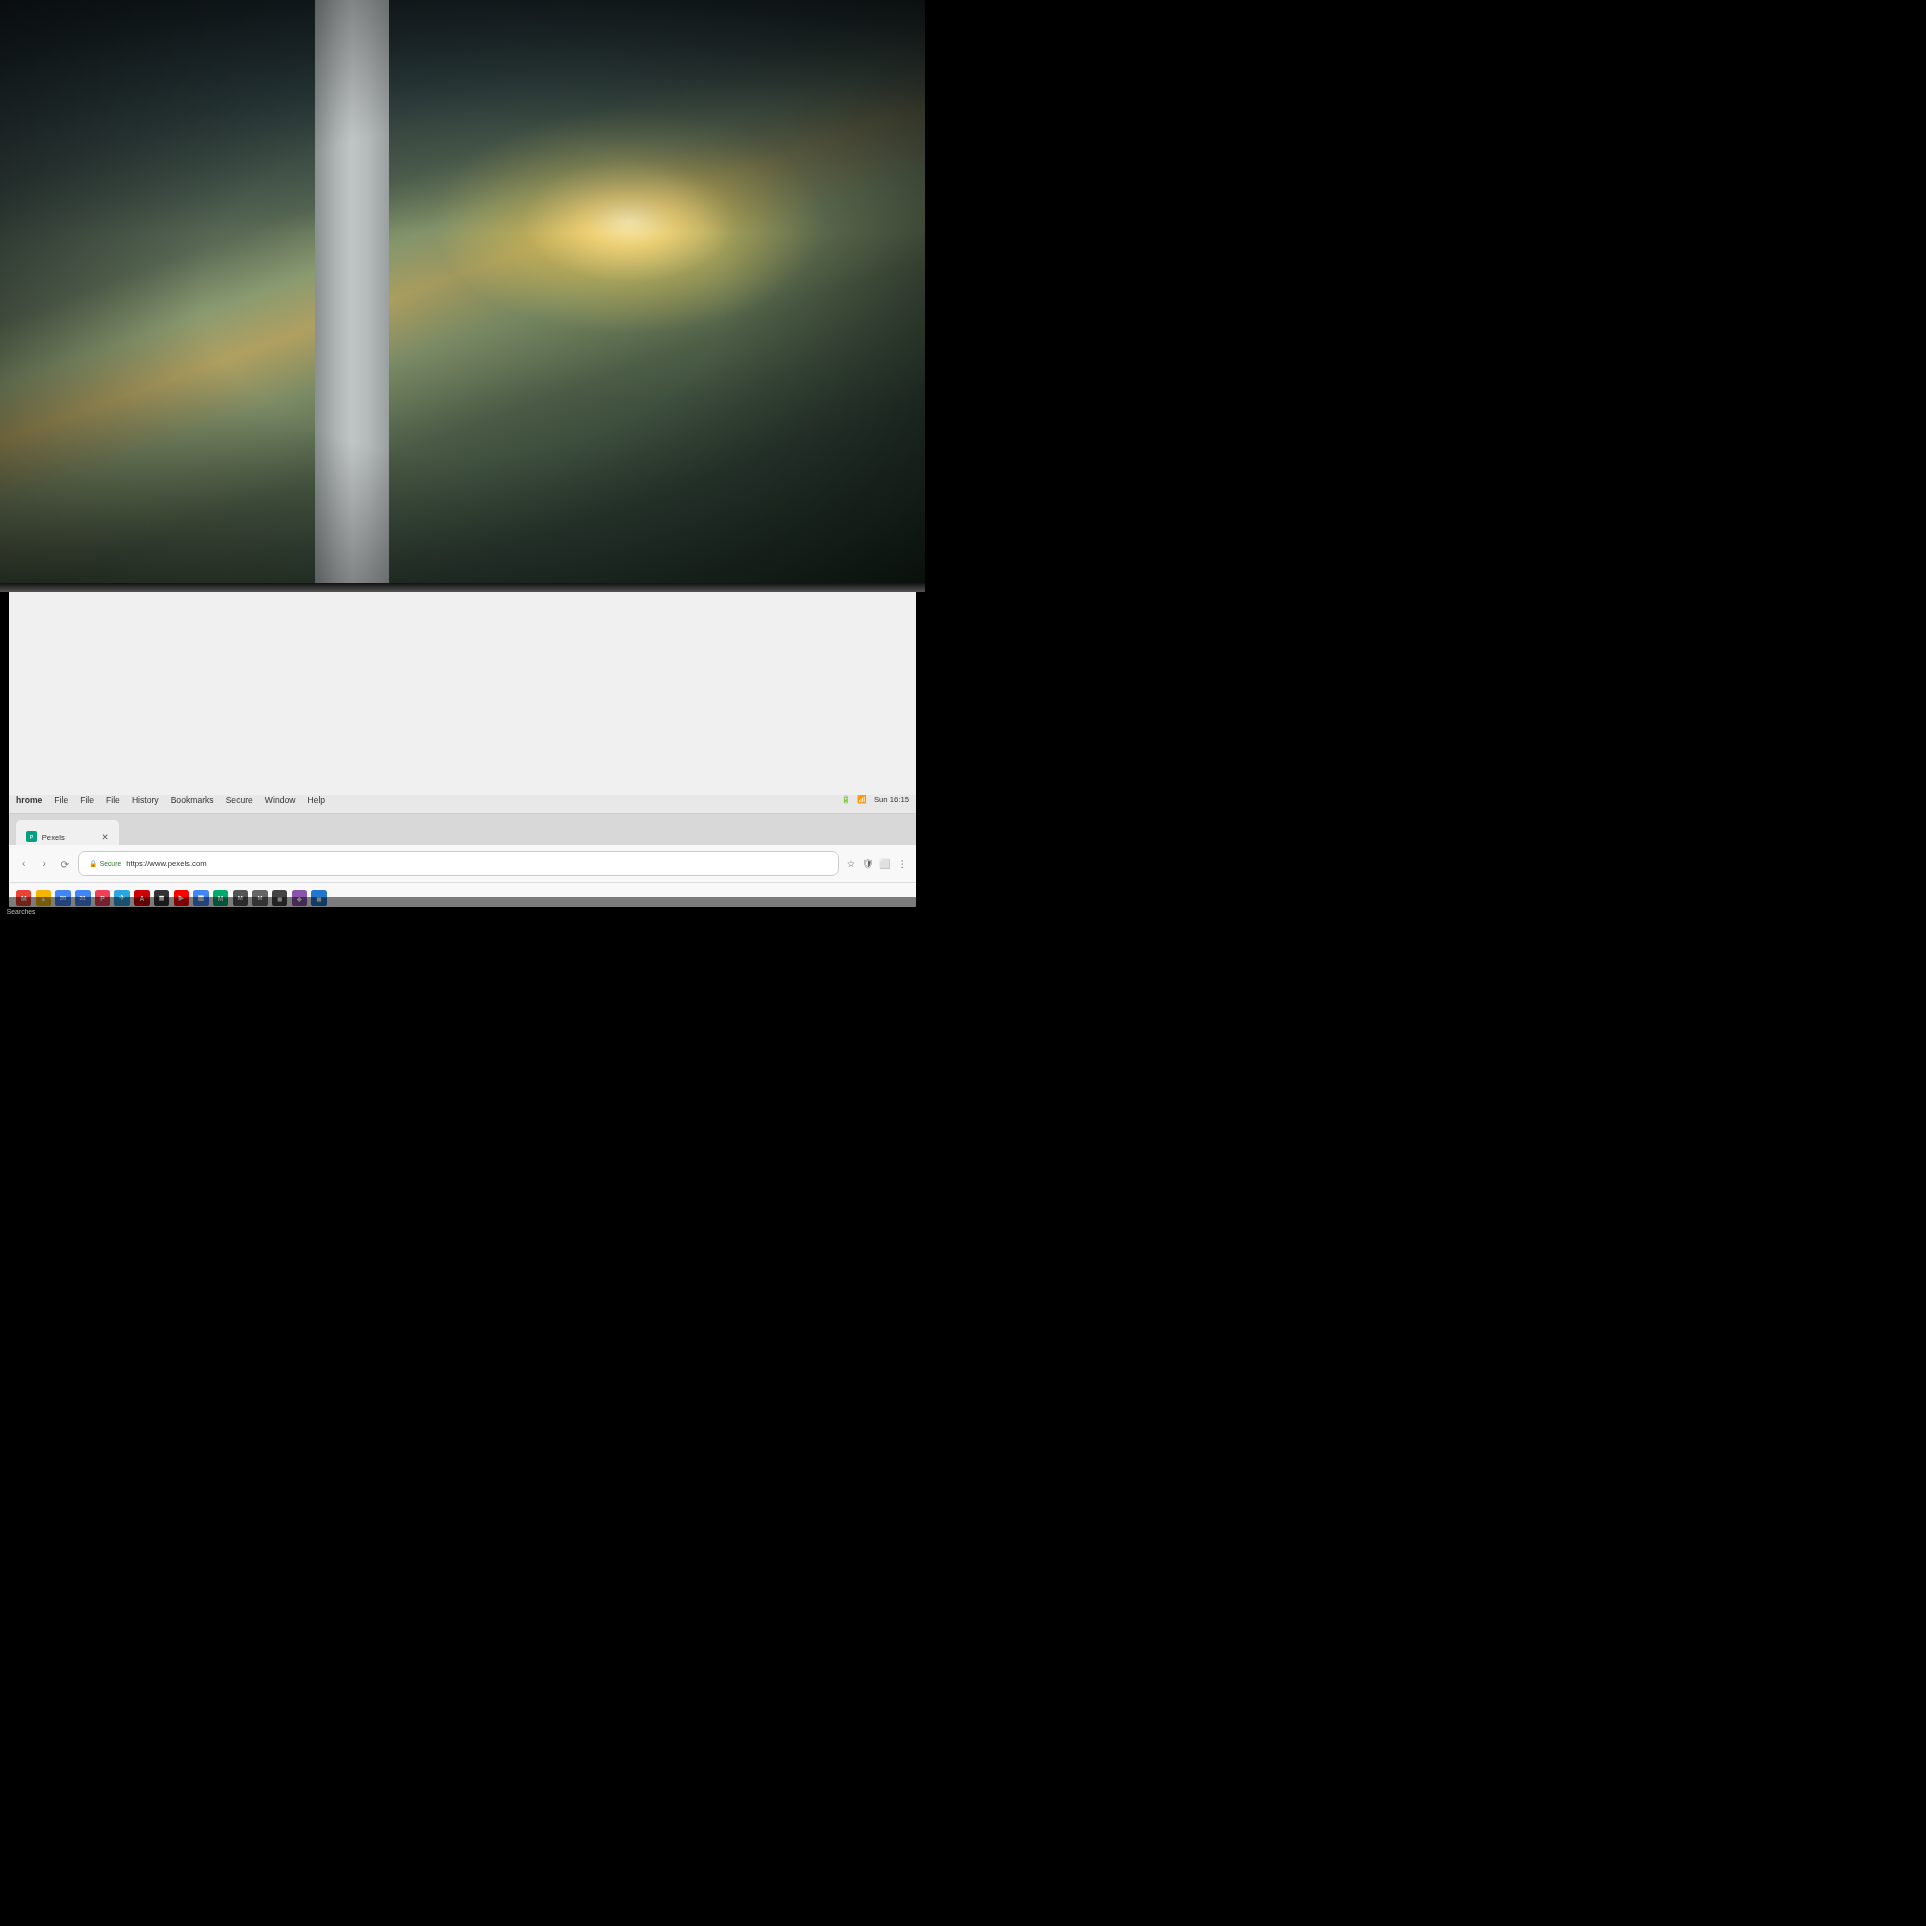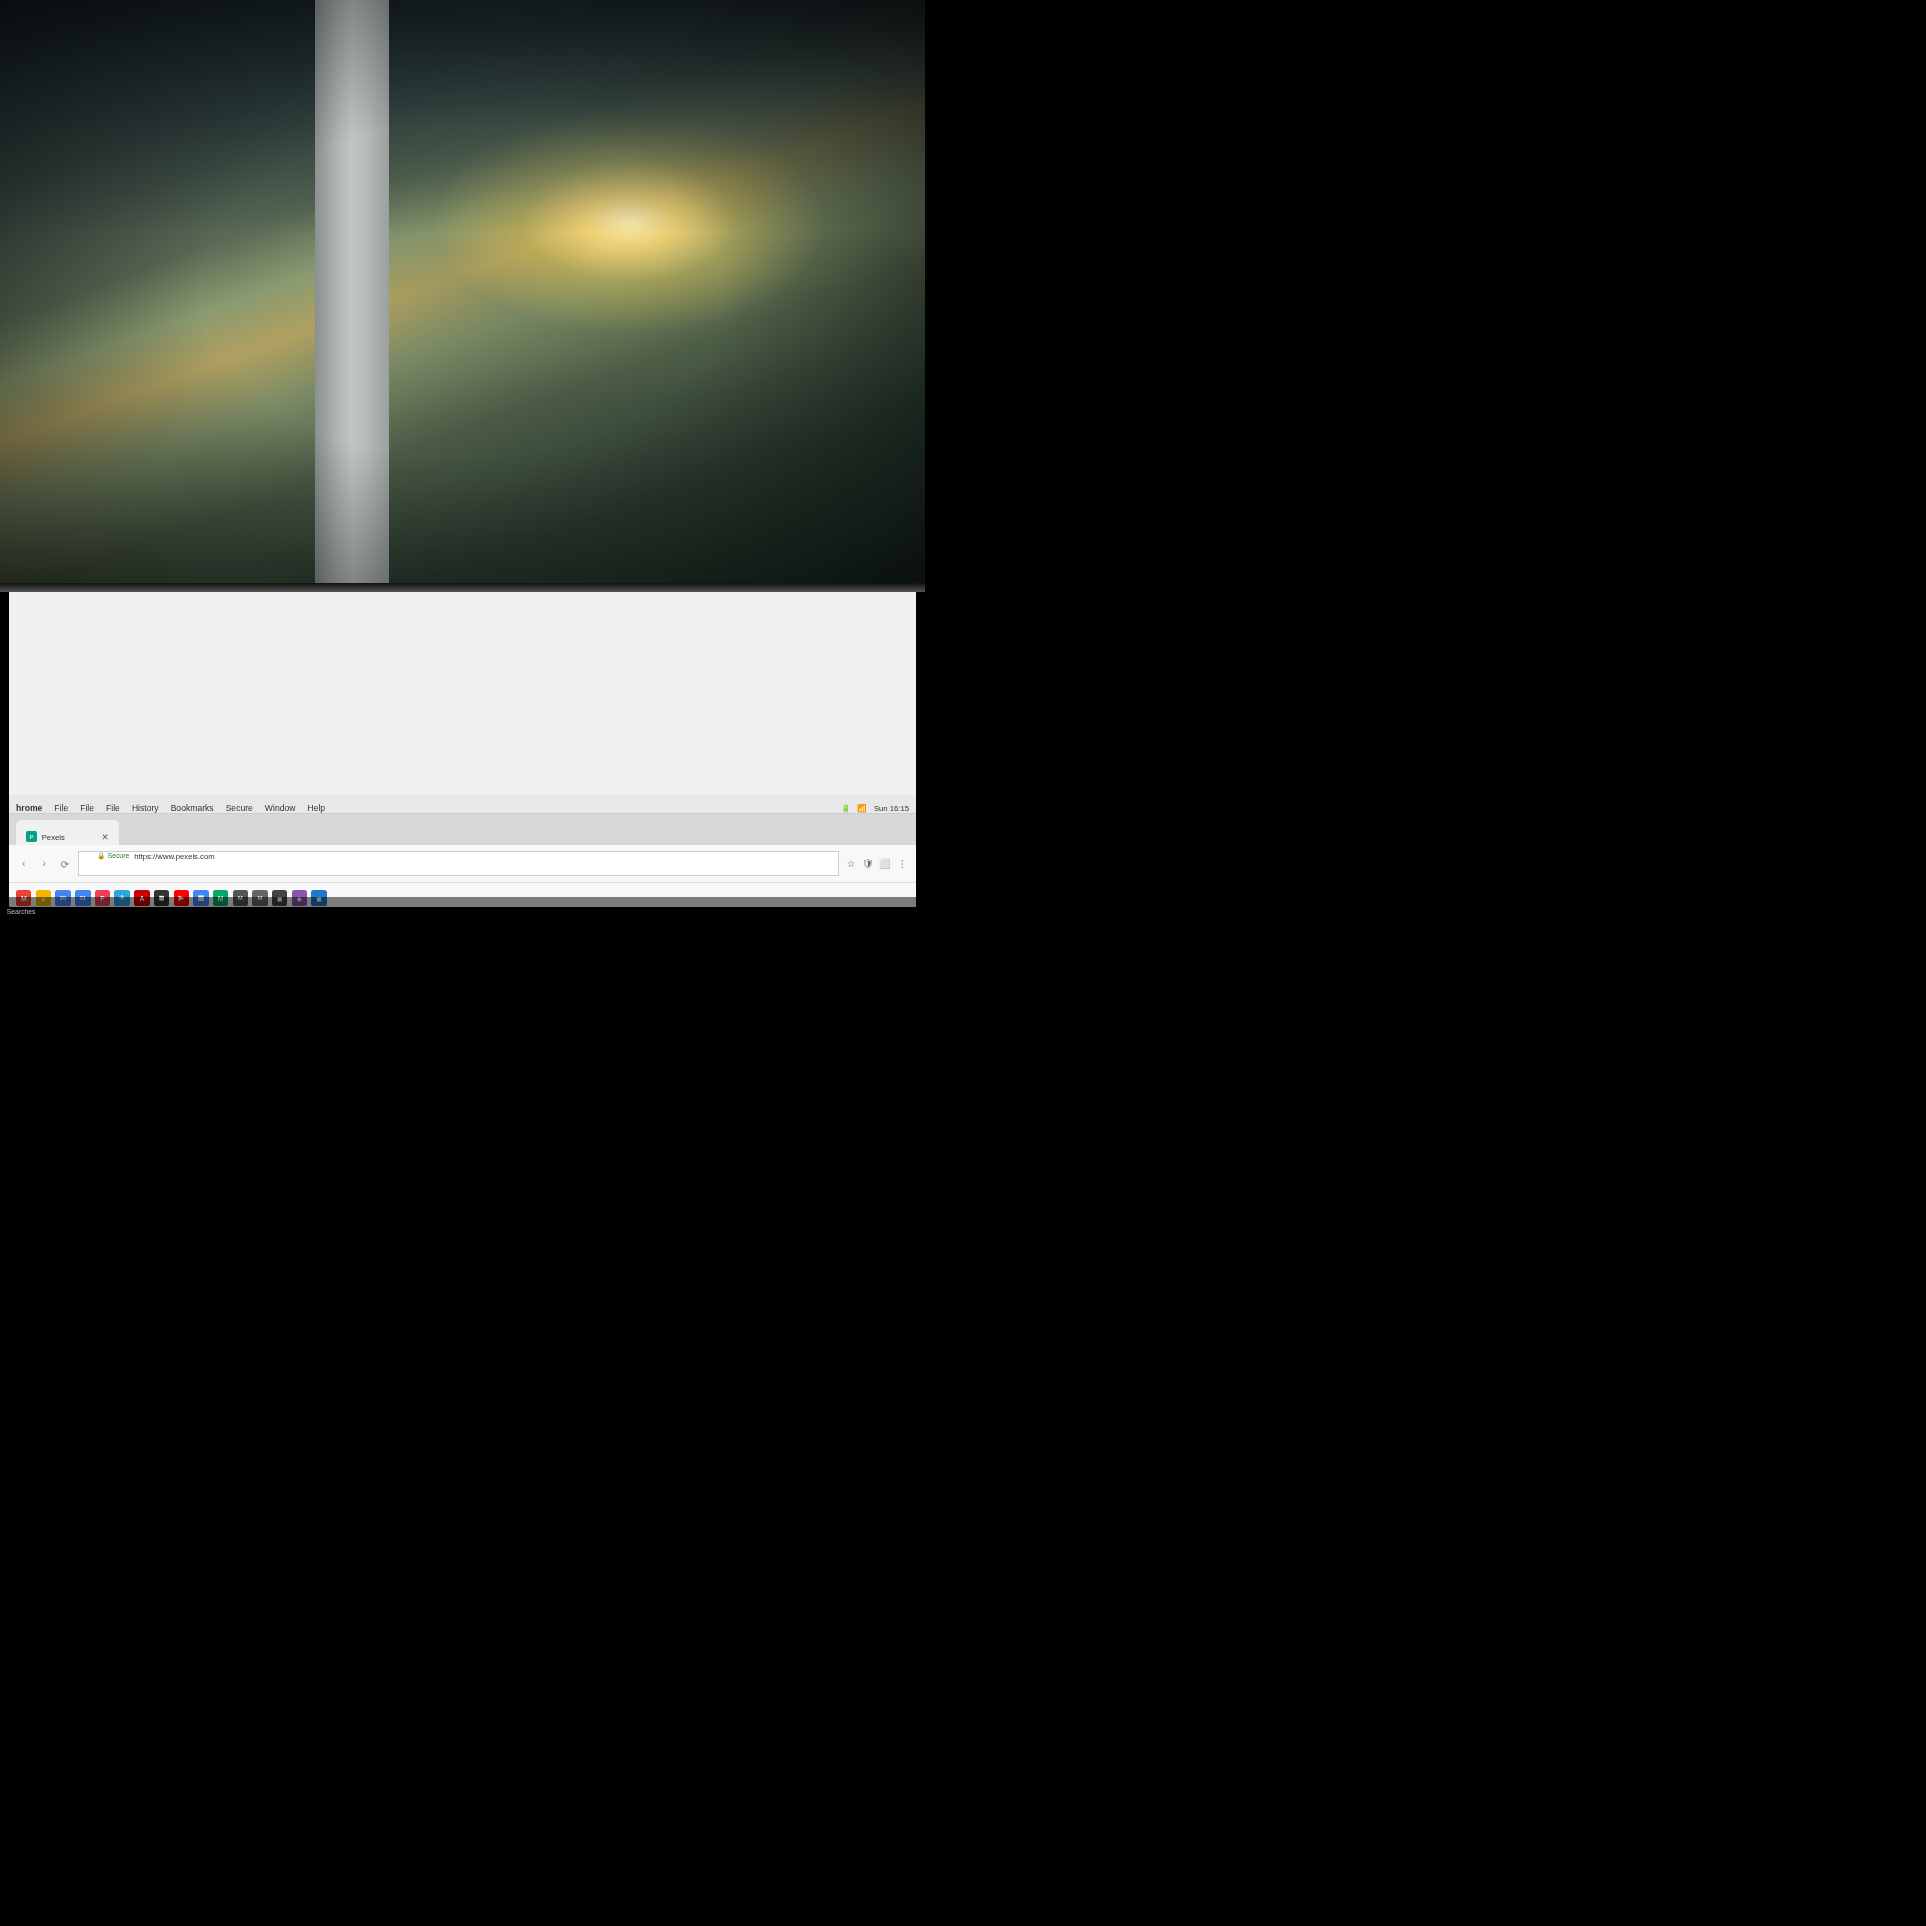--- a/index.html
+++ b/index.html
@@ -68,21 +68,21 @@
       z-index: 10;
       display: flex;
       flex-direction: column;
     }
 
     
     .menu-bar {
       background: #e8e8e8;
       height: 6%;
       display: flex;
-      align-items: flex-end;
+      align-items: flex-start;
       padding: 0 6.8px;
       font-size: 8.6px;
       color: #333;
       border-bottom: 0.9px solid #ccc;
       gap: 10.3px;
       flex-shrink: 0;
     }
 
     .menu-bar-items {
       display: flex;
@@ -170,25 +170,25 @@
       justify-content: center;
       color: #888;
       font-size: 10.3px;
       cursor: pointer;
     }
 
     .url-bar {
       flex: 1;
       background: white;
       border: 0.9px solid #ccc;
-      border-radius: 0;
+      border-radius: 7px;
       height: 70%;
       display: flex;
-      align-items: flex-start;
-      padding: 0 19px;
+      align-items: center;
+      padding: 0 11px;
       gap: 5.1px;
       font-size: 7.7px;
       color: #333;
     }
 
     .secure-icon {
       color: #2a7a2a;
       font-size: 6.8px;
       display: flex;
       align-items: center;

